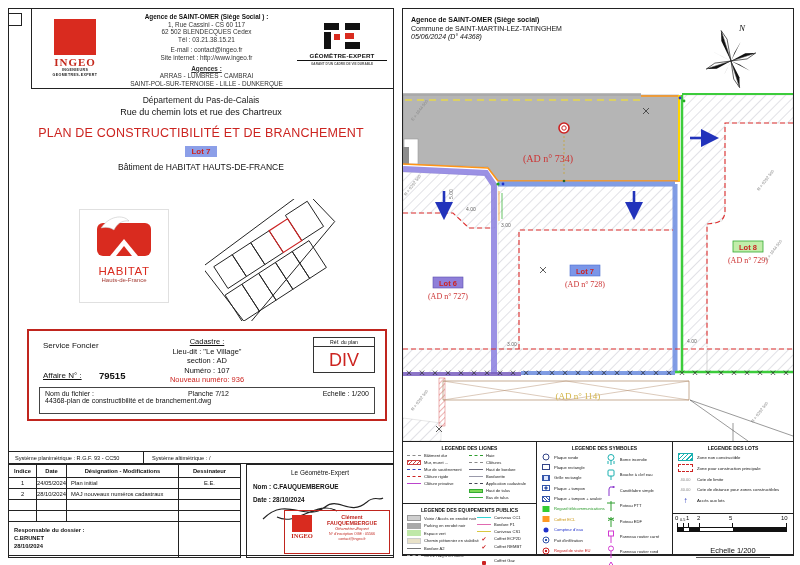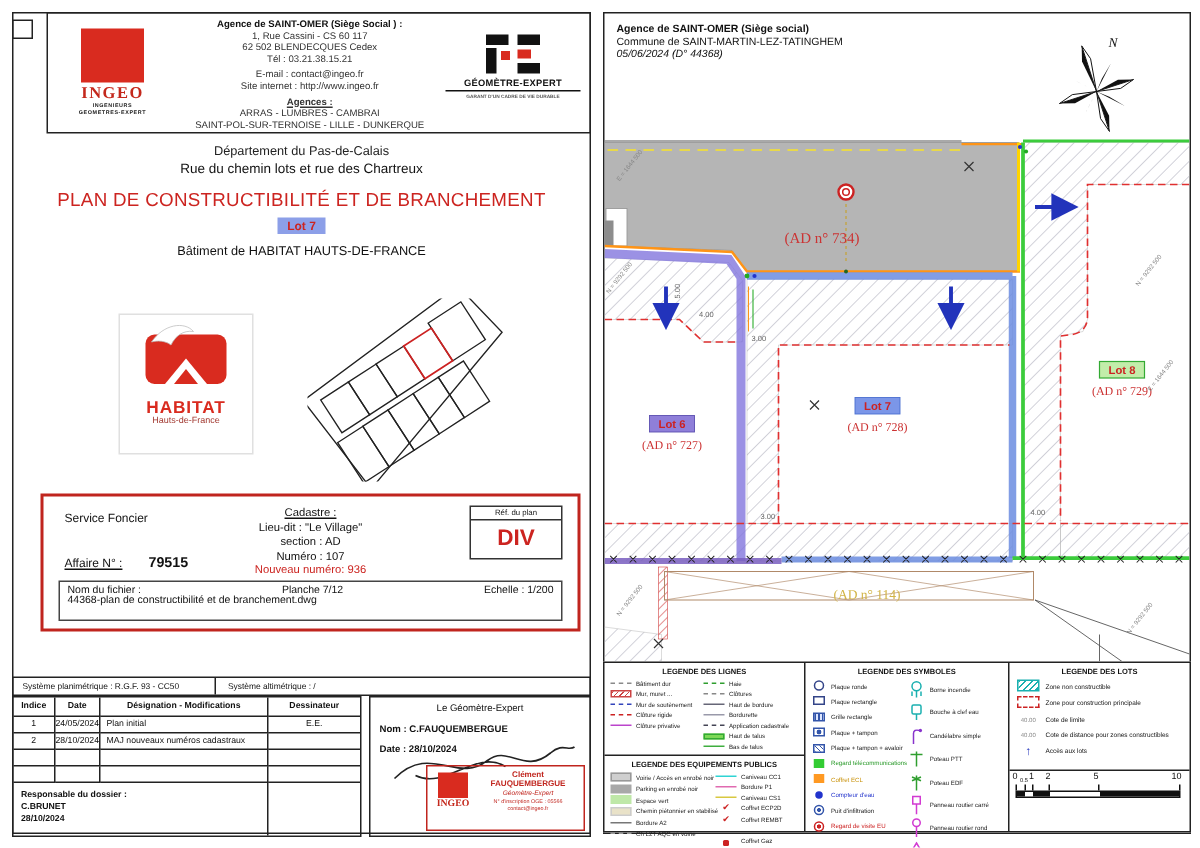--- a/index.html
+++ b/index.html
@@ -23,34 +23,34 @@
 .ge-t{font-size:6.2px;font-weight:bold;letter-spacing:.2px;border-bottom:1px solid #111;padding-bottom:1px}
 .ge-s{font-size:3.2px;color:#555;font-weight:bold;margin-top:1px}
 .titleblock{position:absolute;left:0;right:0;top:86px;text-align:center}
 .t-dept{font-size:8.5px;color:#222}
 .t-com{font-size:14.5px;font-weight:bold;margin-top:3px;letter-spacing:.2px}
 .t-street{font-size:9px;margin-top:2px}
 .t-plan{font-size:12.5px;color:#cc2420;margin-top:9px;letter-spacing:.2px}
 .t-lot{display:inline-block;font-size:8px;font-weight:bold;color:#cc2420;background:#8c9fe8;padding:1px 6px;margin-top:3px}
 .t-owner{font-size:8.5px;margin-top:4px}
 .habitat{position:absolute;left:70px;top:200px;width:90px;height:94px;border:1px solid #e0e0e0;text-align:center;padding-top:4px}
-.hab-name{font-size:11.5px;font-weight:bold;color:#d92b1f;letter-spacing:.6px;margin-top:1px}
+.hab-name{font-size:11.5px;font-weight:normal;color:#d92b1f;letter-spacing:.6px;margin-top:1px}
 .hab-sub{font-size:6px;color:#a33c34}
 .sketch{position:absolute;left:196px;top:190px}
 
 .svcbox{position:absolute;left:18px;top:320px;width:360px;height:92px;border:2px solid #c0251e}
 .svc-name{position:absolute;left:14px;top:10px;font-size:8px}
 .svc-aff{position:absolute;left:14px;top:40px;font-size:8px;text-decoration:underline}
 .svc-affv{position:absolute;left:70px;top:39px;font-size:9.5px;font-weight:bold}
 .svc-cad{position:absolute;left:110px;right:110px;top:6px;text-align:center;font-size:7.5px;line-height:9.5px}
 .svc-cad .u{text-decoration:underline}
 .svc-cad .red{color:#cc2420}
 .refbox{position:absolute;right:10px;top:6px;width:62px;height:36px;border:1px solid #333;text-align:center}
 .ref-l{font-size:5.2px;border-bottom:1px solid #333;padding:1px 0}
-.ref-v{font-size:15px;font-weight:bold;color:#cc2420;padding-top:3px}
+.ref-v{font-size:18px;font-weight:normal;color:#cc2420;padding-top:3px}
 .filebox{position:absolute;left:10px;right:10px;bottom:5px;height:27px;border:1px solid #444;font-size:7px;padding:2px 5px}
 .fb-r1{display:flex;justify-content:space-between}
 
 .sysbar{position:absolute;left:-1px;right:-1px;top:442px;height:13px;border:1px solid #222;display:flex;font-size:5.6px;align-items:center}
 .sys1{width:135px;border-right:1px solid #222;padding-left:6px;height:100%;display:flex;align-items:center}
 .sys2{padding-left:8px}
 .revtbl{position:absolute;left:-1px;top:455px;width:233px;height:94px;border:1px solid #222;display:grid;grid-template-columns:28px 30px 112px 61px;grid-template-rows:13px 11px 11px 11px 11px 1fr;font-size:5.8px}
 .rc{border-right:1px solid #222;border-bottom:1px solid #222;display:flex;align-items:center;justify-content:center;text-align:center}
 .rc.h{font-weight:bold}
 .rc.l{justify-content:flex-start;padding-left:4px;text-align:left}
@@ -709,18 +709,19 @@
           <span class="sb-num" style="left:52px">5</span>
           <span class="sb-num" style="left:104px">10</span>
           <span class="sb-tick" style="left:0"></span>
               <span class="sb-tick" style="left:5.5px"></span>
               <span class="sb-tick" style="left:11px"></span>
               <span class="sb-tick" style="left:22px"></span>
               <span class="sb-tick" style="left:55px"></span>
               <span class="sb-tick" style="left:109px"></span>
           <div class="sb-bar"></div>
         </div>
+        <div><span class="sb-lab">Echelle 1/200</span></div>
       </div>
     </div>
   </div>
 </div>
 
 </div>
 
 </body></html>

